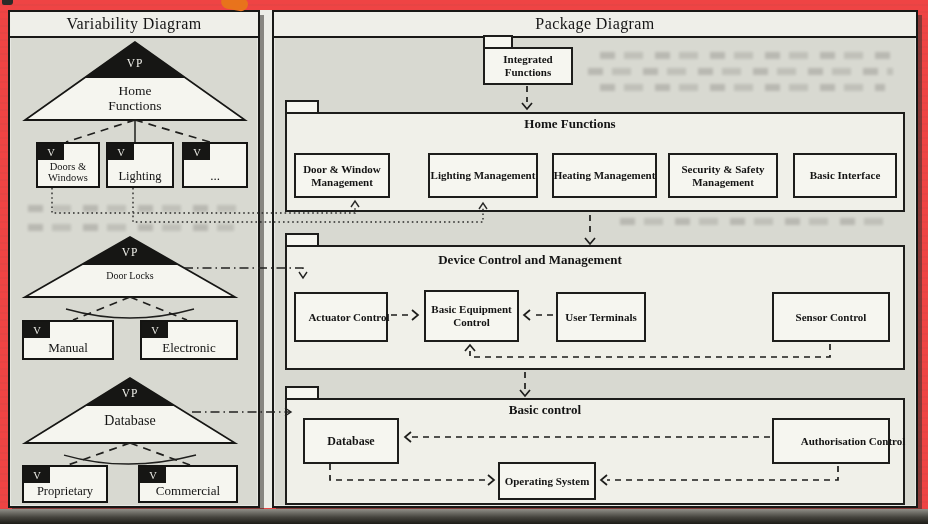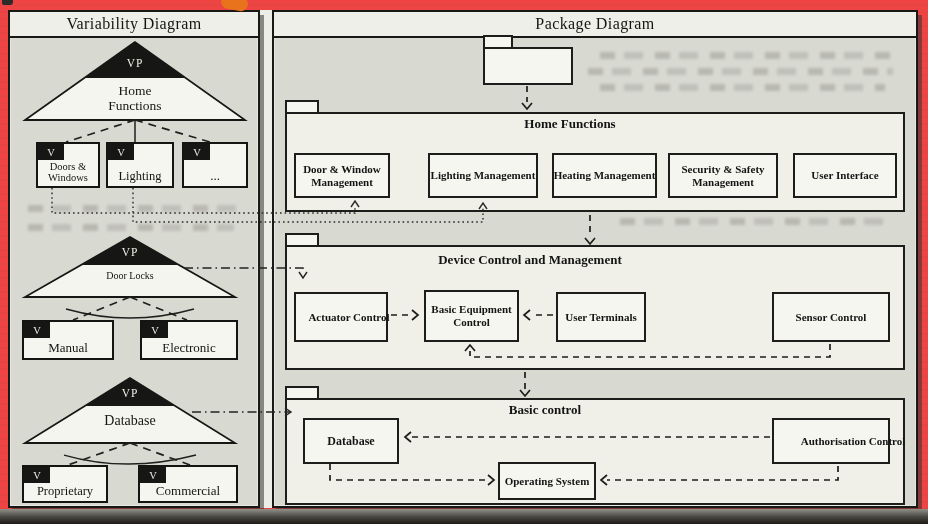--- a/index.html
+++ b/index.html
@@ -164,20 +164,21 @@
     <div class="vtab">V</div>
     <div class="vlabel" style="font-size:12.5px;">Proprietary</div>
   </div>
   <div class="vbox" style="left:138px;top:465px;width:100px;height:38px;">
     <div class="vtab">V</div>
     <div class="vlabel" style="font-size:13px;">Commercial</div>
   </div>
 
   <div class="pkg-tab" style="left:483px;top:35px;width:30px;height:14px;"></div>
   <div class="pkg" style="left:483px;top:47px;width:90px;height:38px;"></div>
+  <div class="pkg-label sub-label" style="left:483px;top:47px;width:90px;height:38px;">Integrated Functions</div>
 
   <div class="pkg-tab" style="left:285px;top:100px;width:34px;height:14px;"></div>
   <div class="pkg section" style="left:285px;top:112px;width:620px;height:100px;"></div>
   <div class="pkg-label sec-label" style="left:315px;top:116px;width:510px;height:16px;">Home Functions</div>
 
   <div class="pkg-tab" style="left:294px;top:140px;width:34px;height:15px;"></div>
   <div class="pkg" style="left:294px;top:153px;width:96px;height:45px;"></div>
   <div class="pkg-label sub-label" style="left:294px;top:153px;width:96px;height:45px;">Door &amp; Window Management</div>
 
   <div class="pkg-tab" style="left:428px;top:140px;width:34px;height:15px;"></div>
@@ -187,21 +188,21 @@
   <div class="pkg-tab" style="left:552px;top:140px;width:34px;height:15px;"></div>
   <div class="pkg" style="left:552px;top:153px;width:105px;height:45px;"></div>
   <div class="pkg-label sub-label" style="left:552px;top:153px;width:105px;height:45px;">Heating Management</div>
 
   <div class="pkg-tab" style="left:668px;top:140px;width:34px;height:15px;"></div>
   <div class="pkg" style="left:668px;top:153px;width:110px;height:45px;"></div>
   <div class="pkg-label sub-label" style="left:668px;top:153px;width:110px;height:45px;">Security &amp; Safety Management</div>
 
   <div class="pkg-tab" style="left:793px;top:140px;width:34px;height:15px;"></div>
   <div class="pkg" style="left:793px;top:153px;width:104px;height:45px;"></div>
-  <div class="pkg-label sub-label" style="left:793px;top:153px;width:104px;height:45px;">User Interface</div>
+  <div class="pkg-label sub-label" style="left:793px;top:153px;width:104px;height:45px;">Basic Interface</div>
 
   <div class="pkg-tab" style="left:285px;top:233px;width:34px;height:14px;"></div>
   <div class="pkg section" style="left:285px;top:245px;width:620px;height:125px;"></div>
   <div class="pkg-label sec-label" style="left:315px;top:252px;width:430px;height:16px;">Device Control and Management</div>
 
   <div class="pkg-tab" style="left:294px;top:280px;width:32px;height:14px;"></div>
   <div class="pkg" style="left:294px;top:292px;width:94px;height:50px;"></div>
   <div class="pkg-label sub-label" style="left:294px;top:292px;width:110px;height:50px;">Actuator Control</div>
 
   <div class="pkg-tab" style="left:424px;top:278px;width:32px;height:14px;"></div>

